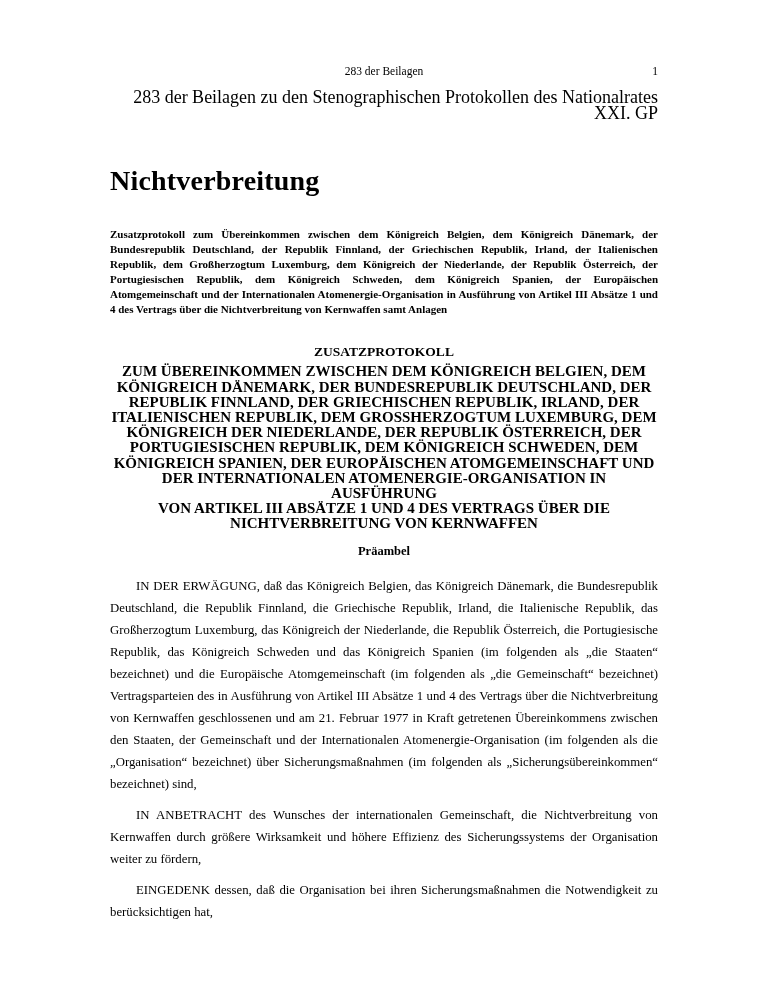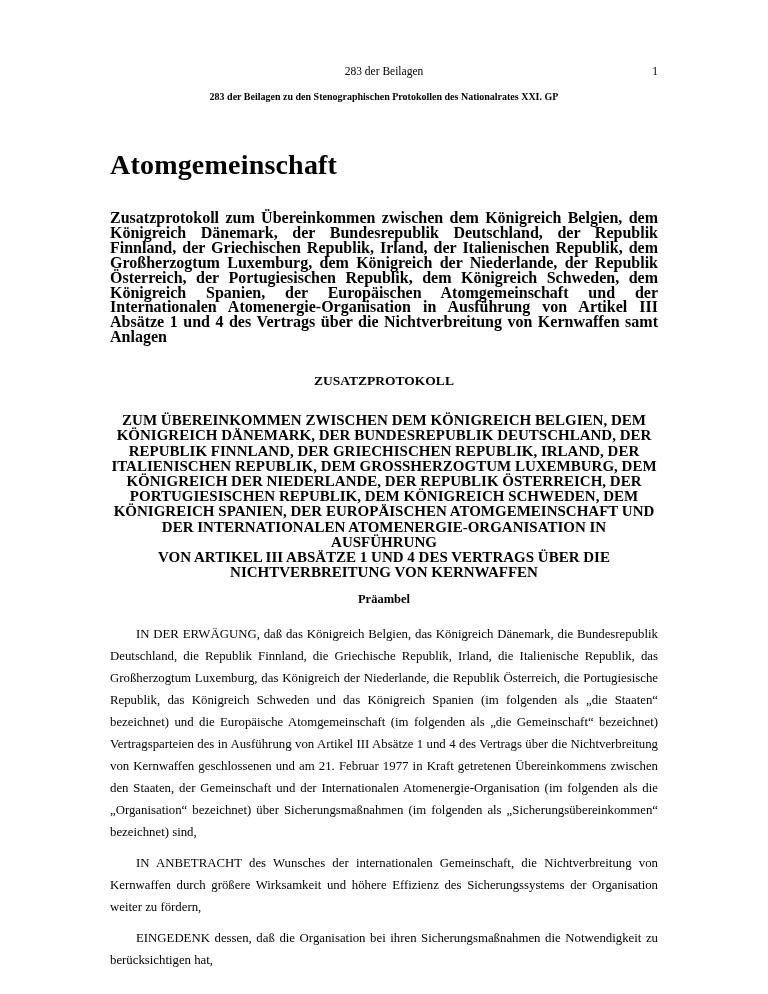--- a/index.html
+++ b/index.html
@@ -24,54 +24,54 @@
     text-align: center;
     line-height: 14px;
   }
   .running-header .page-number {
     position: absolute;
     right: 0;
     top: 0;
   }
   .doc-heading {
     margin: 11px 0 0 0;
-    font-size: 10px;
-    font-weight: bold;
-    text-align: center;
+    font-size: 18px;
+    font-weight: normal;
+    text-align: right;
     line-height: 16px;
   }
   .printed-date {
     margin: 49px 0 0 0;
     font-size: 12.5px;
     font-weight: bold;
     line-height: 15px;
   }
   .main-title {
     margin: 44px 0 0 0;
     font-size: 28px;
     font-weight: bold;
     line-height: 32px;
     letter-spacing: 0.2px;
   }
   .subject {
     margin: 30px 0 0 0;
-    font-size: 16px;
+    font-size: 11px;
     font-weight: bold;
     text-align: justify;
     line-height: 14.9px;
   }
   .protocol-heading {
     margin-top: 28px;
     text-align: center;
   }
   .protocol-title {
     font-size: 13.5px;
     font-weight: bold;
     line-height: 16px;
-    margin-bottom: 24px;
+    margin-bottom: 4px;
   }
   .protocol-subtitle {
     font-size: 15px;
     font-weight: bold;
     line-height: 15.2px;
     white-space: pre-line;
   }
   .section-heading {
     margin: 12px 0 16px 0;
     font-size: 12.5px;
@@ -96,21 +96,21 @@
 <div class="page">
 
   <div class="running-header">
     <span class="running-title">283 der Beilagen</span>
     <span class="page-number">1</span>
   </div>
 
   <h2 class="doc-heading">283 der Beilagen zu den Stenographischen Protokollen des Nationalrates XXI. GP</h2>
 
 
-  <h1 class="main-title">Atomgemeinschaft</h1>
+  <h1 class="main-title">Nichtverbreitung</h1>
 
   <p class="subject">Zusatzprotokoll zum Übereinkommen zwischen dem Königreich Belgien, dem Königreich Dänemark, der Bundesrepublik Deutschland, der Republik Finnland, der Griechischen Republik, Irland, der Italienischen Republik, dem Großherzogtum Luxemburg, dem Königreich der Niederlande, der Republik Österreich, der Portugiesischen Republik, dem Königreich Schweden, dem Königreich Spanien, der Europäischen Atomgemeinschaft und der Internationalen Atomenergie-Organisation in Ausführung von Artikel III Absätze 1 und 4 des Vertrags über die Nichtverbreitung von Kernwaffen samt Anlagen</p>
 
   <div class="protocol-heading">
     <div class="protocol-title">ZUSATZPROTOKOLL</div>
     <div class="protocol-subtitle">ZUM ÜBEREINKOMMEN ZWISCHEN DEM KÖNIGREICH BELGIEN, DEM
 KÖNIGREICH DÄNEMARK, DER BUNDESREPUBLIK DEUTSCHLAND, DER
 REPUBLIK FINNLAND, DER GRIECHISCHEN REPUBLIK, IRLAND, DER
 ITALIENISCHEN REPUBLIK, DEM GROSSHERZOGTUM LUXEMBURG, DEM
 KÖNIGREICH DER NIEDERLANDE, DER REPUBLIK ÖSTERREICH, DER

